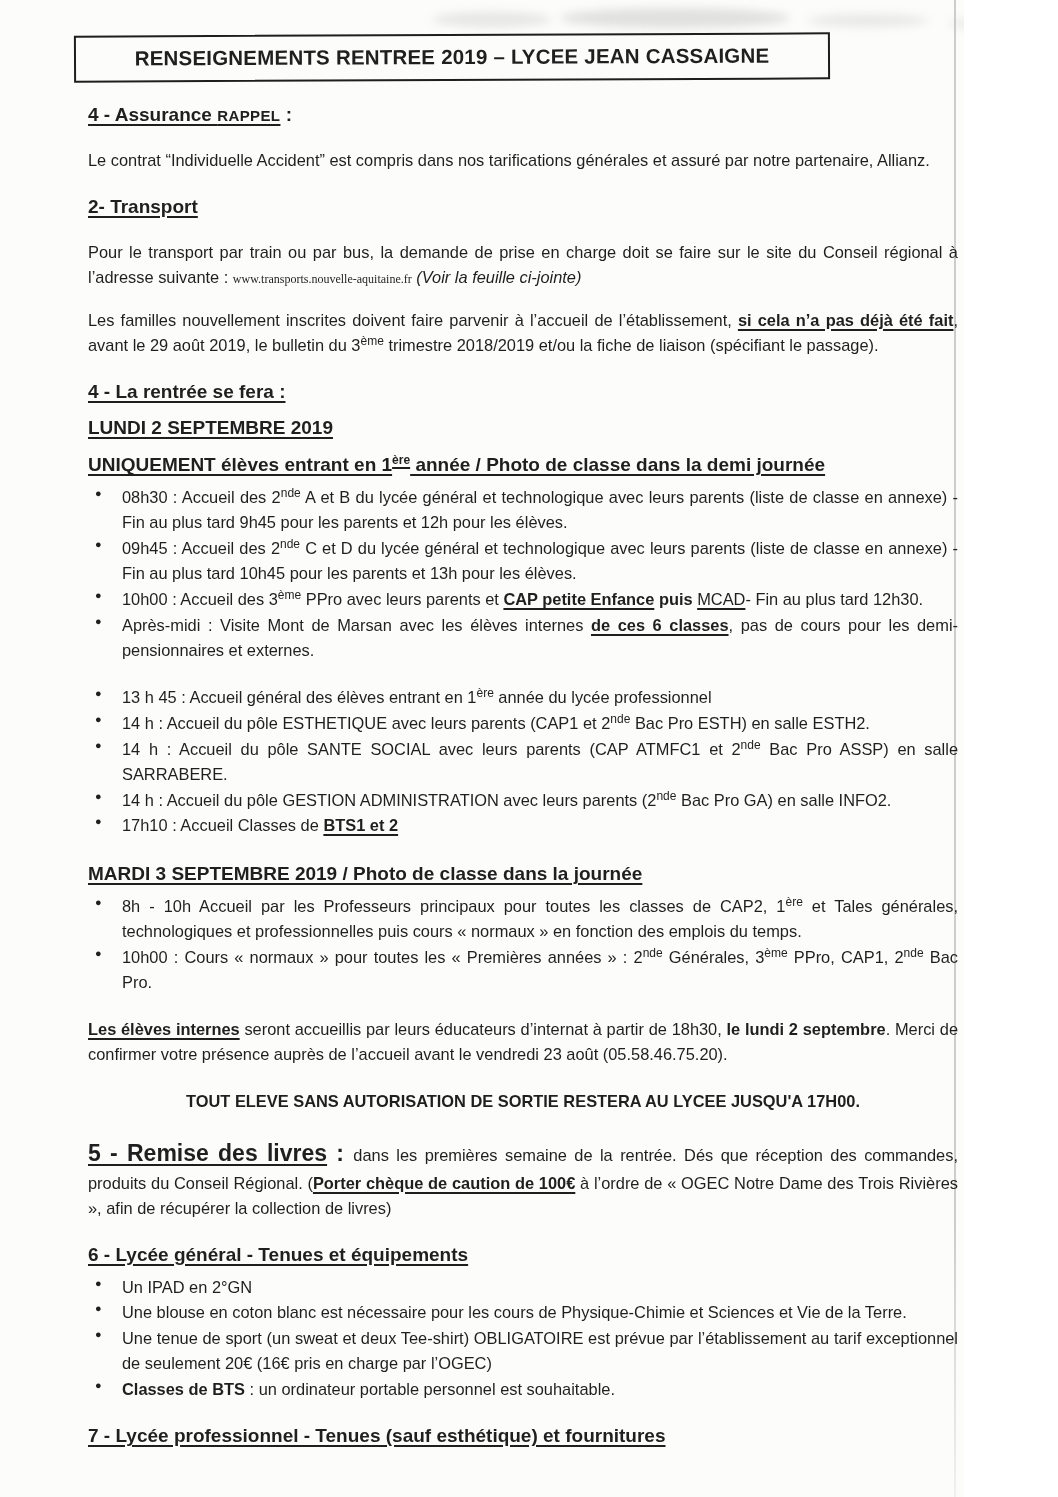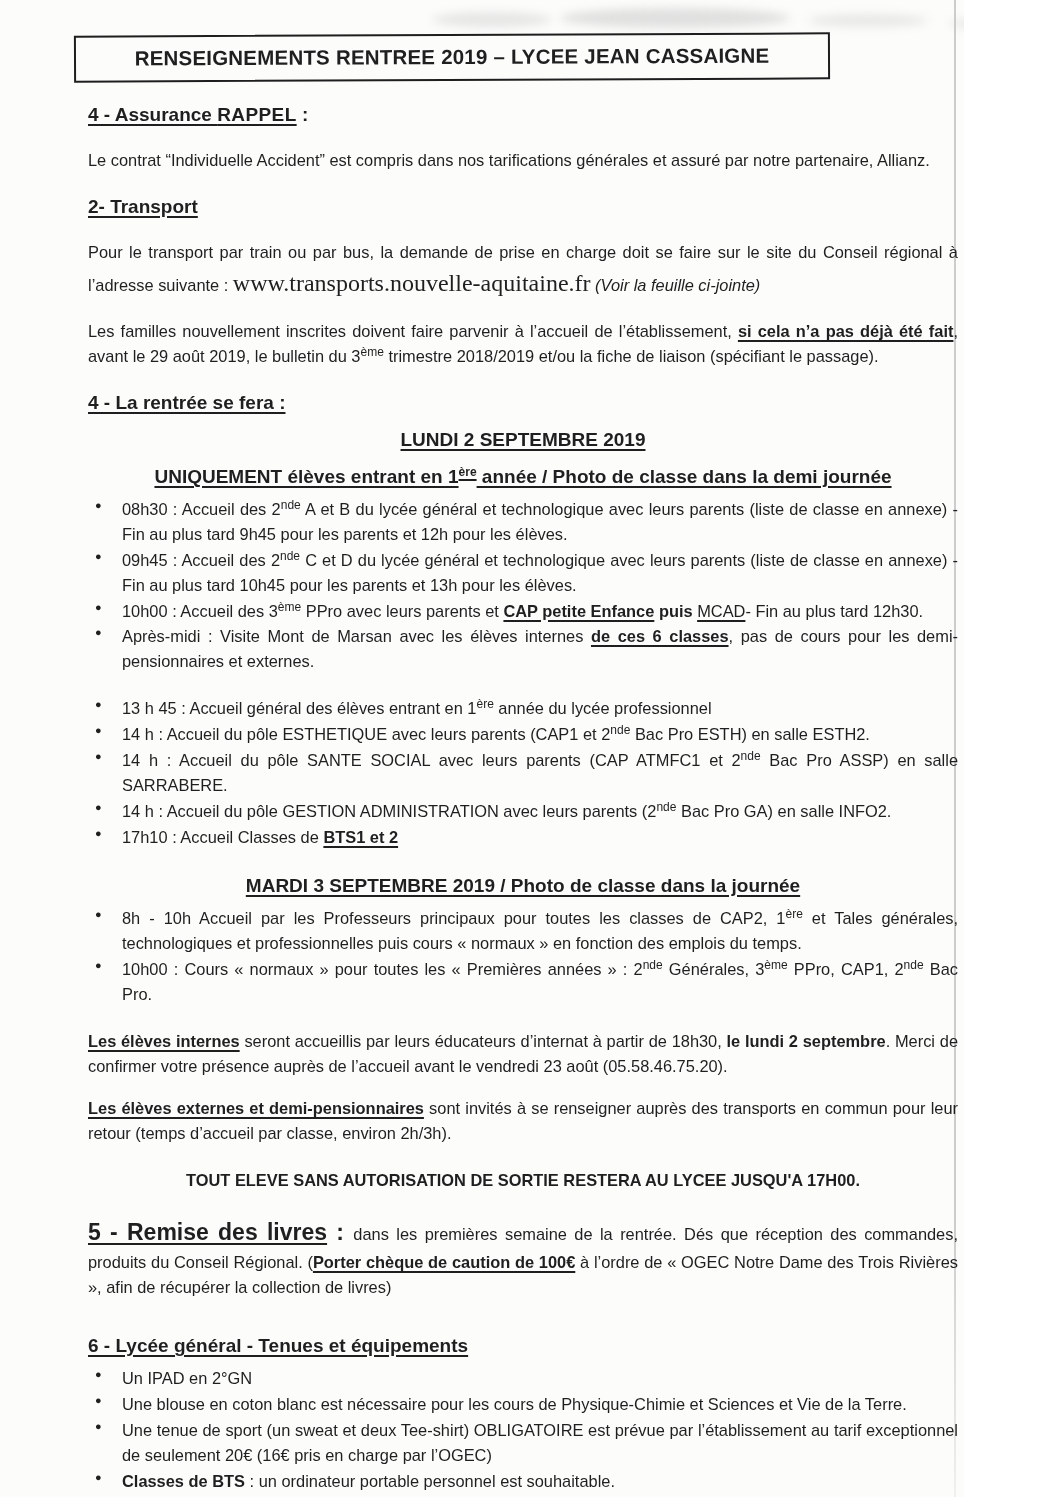--- a/index.html
+++ b/index.html
@@ -39,34 +39,34 @@
   .title-box .t{
     font-size:20.5px;
     font-weight:700;
     letter-spacing:.2px;
     white-space:nowrap;
   }
   
   .heading{font-size:19px;font-weight:700;margin:20px 0 5px;}
   .para{margin:18px 0;text-align:justify;}
   .center-line{text-align:center;margin:3px 0;}
-  .center-heading{font-size:19px;font-weight:700;text-align:center;margin:8px 0 5px;}
+  .center-heading{font-size:19px;font-weight:700;margin:8px 0 5px;}
   .bullet{display:flex;margin:1px 0;}
   .bullet .marker{flex:0 0 34px;padding-left:7px;font-size:15px;box-sizing:border-box;}
   .bullet .txt{flex:1;text-align:justify;}
   
   .b{font-weight:700;}
   .u{text-decoration:underline;text-decoration-thickness:1.6px;text-underline-offset:3px;}
   .i{font-style:italic;}
-  .serif{font-family:"Liberation Serif",serif;font-size:24px;}
-  .sm{font-size:19px;letter-spacing:.4px;}
+  .serif{font-family:"Liberation Serif",serif;font-size:12px;}
+  .sm{font-size:15px;letter-spacing:.4px;}
   .lg{font-size:23px;}
   sup{font-size:12px;line-height:0;}
   
-  .gap-sm{margin-top:32px;}
+  .gap-sm{margin-top:20px;}
   .gap-md{margin-top:22px;}
   
   .smudge{
     position:absolute;
     background:var(--artifact);
     border-radius:50%;
     filter:blur(5px);
     pointer-events:none;
   }
   .smudge.s1{left:432px;top:12px;width:120px;height:15px;opacity:.22;}
@@ -144,21 +144,20 @@
         <div class="center-heading gap-md"><span class="u">MARDI 3 SEPTEMBRE  2019 / Photo de classe dans la journée</span></div>
         <div class="bullet">
           <span class="marker" style="font-size: 11px;">●</span>
           <span class="txt"><span>8h - 10h Accueil par les Professeurs principaux pour toutes les classes de CAP2, 1</span><sup>ère</sup><span> et Tales générales, technologiques et professionnelles puis cours « normaux » en fonction des emplois du temps.</span></span>
         </div>
         <div class="bullet">
           <span class="marker" style="font-size: 11px;">●</span>
           <span class="txt"><span>10h00 : Cours « normaux » pour toutes les « Premières années » : 2</span><sup>nde</sup><span> Générales, 3</span><sup>ème</sup><span> PPro, CAP1, 2</span><sup>nde</sup><span> Bac Pro.</span></span>
         </div>
         <p class="para gap-md"><span class="b u">Les élèves internes</span><span> seront accueillis par leurs éducateurs d’internat à partir de 18h30, </span><span class="b">le lundi 2 septembre</span><span>. Merci de confirmer votre présence auprès de l’accueil avant le vendredi 23 août (05.58.46.75.20).</span></p>
-        <p class="para"><span class="b u">Les élèves externes et demi-pensionnaires</span><span> sont invités à se renseigner auprès des transports en commun pour leur retour (temps d’accueil par classe, environ 2h/3h).</span></p>
         <div class="center-line gap-md"><span class="b">TOUT ELEVE SANS AUTORISATION DE SORTIE RESTERA AU LYCEE JUSQU'A 17H00.</span></div>
         <p class="para gap-md"><span class="b u lg">5 - Remise des livres</span><span class="b lg"> : </span><span>dans les premières semaine de la rentrée. Dés que réception des commandes, produits du Conseil Régional. (</span><span class="b u">Porter chèque de caution de 100€</span><span> à l’ordre de « OGEC Notre Dame des Trois Rivières », afin de récupérer la collection de livres)</span></p>
         <div class="heading gap-sm"><span class="u">6 - Lycée général  - Tenues et équipements</span></div>
         <div class="bullet">
           <span class="marker" style="font-size: 11px;">●</span>
           <span class="txt"><span>Un IPAD en 2°GN</span></span>
         </div>
         <div class="bullet">
           <span class="marker" style="font-size: 11px;">●</span>
           <span class="txt"><span>Une blouse en coton blanc est nécessaire pour les cours de Physique-Chimie et Sciences et Vie de la Terre.</span></span>

